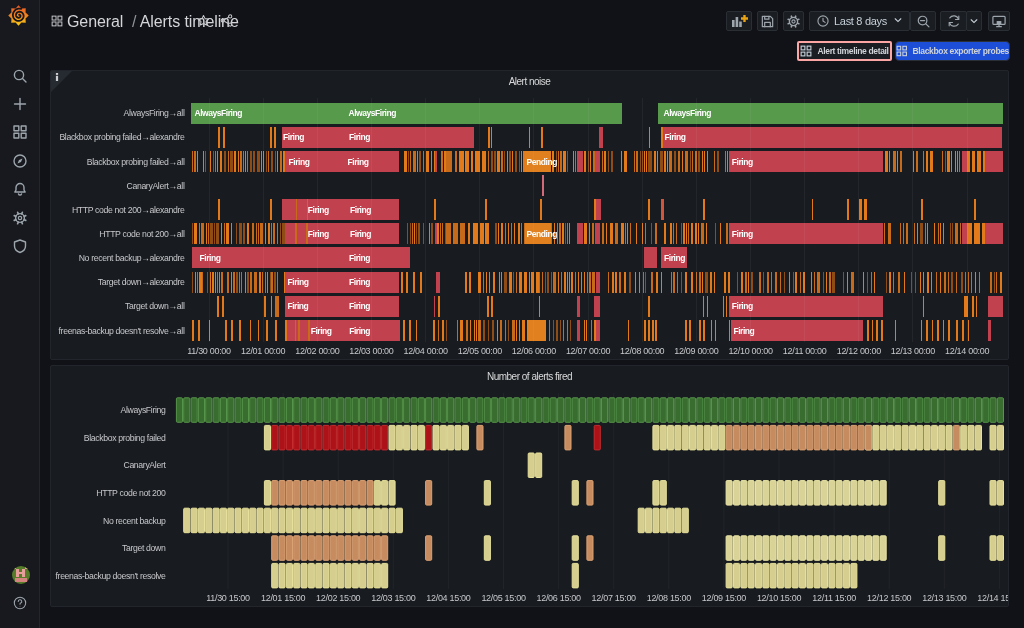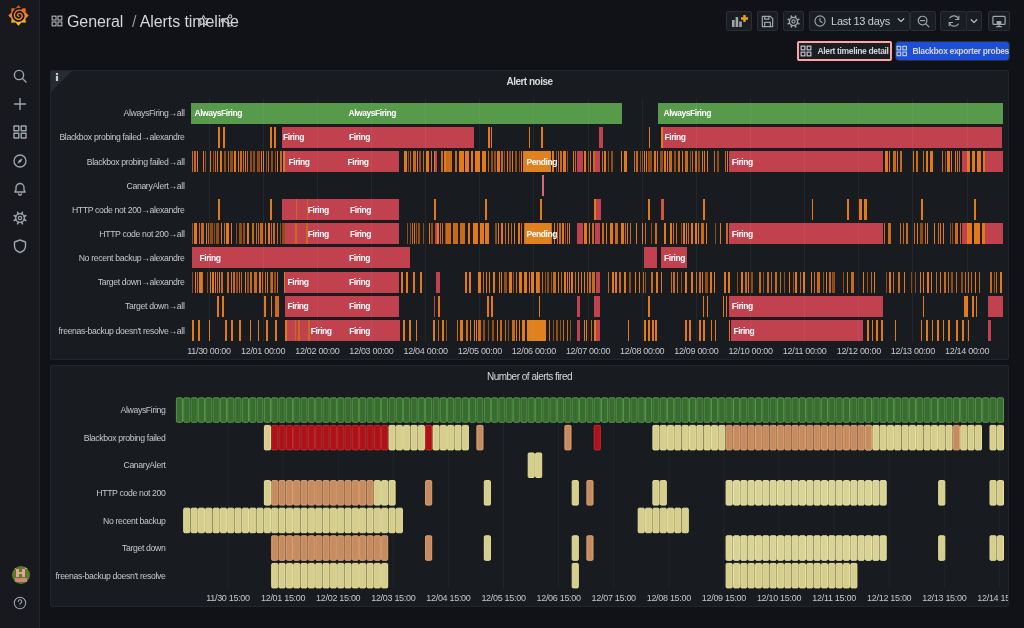--- a/index.html
+++ b/index.html
@@ -116,21 +116,21 @@
         <line x1="9.72" y1="3.84" x2="10.37" y2="2.27" stroke-width="1.7"></line>
         <line x1="12.16" y1="6.28" x2="13.73" y2="5.63" stroke-width="1.7"></line>
       </svg>
     </div>
     <div style="position:absolute;left:809px;top:11px;width:101px;height:20px;background:#1a1d22;border:1px solid #2a2e35;border-radius:2px;box-sizing:border-box;display:flex;align-items:center;justify-content:center;color:#c7d0d9">
       <div style="display:flex;align-items:center;gap:4px;font-size:11px;letter-spacing:-0.3px;white-space:nowrap">
         <svg width="14" height="14" viewBox="0 0 16 16" fill="none" stroke="#9da5ad" stroke-width="1.3" stroke-linecap="round" stroke-linejoin="round">
           <circle cx="8" cy="8" r="5.8"></circle>
           <path d="M8 4.8 V8 l2.4 1.6"></path>
         </svg>
-        <span>Last 13 days</span>
+        <span>Last 8 days</span>
         <span style="margin-left:2px"><svg width="10" height="10" viewBox="0 0 16 16" fill="none" stroke="#c7d0d9" stroke-width="1.8" stroke-linecap="round">
             <path d="M3.5 6 L8 10.5 L12.5 6"></path>
           </svg></span>
       </div>
     </div>
     <div style="position:absolute;left:910px;top:11px;width:26px;height:20px;background:#1a1d22;border:1px solid #2a2e35;border-radius:2px;box-sizing:border-box;display:flex;align-items:center;justify-content:center;color:#c7d0d9">
       <svg width="15" height="15" viewBox="0 0 16 16" fill="none" stroke="#9da5ad" stroke-width="1.3" stroke-linecap="round" stroke-linejoin="round">
         <circle cx="7" cy="7" r="4.6"></circle>
         <line x1="10.5" y1="10.5" x2="13.8" y2="13.8"></line>
         <line x1="4.8" y1="7" x2="9.2" y2="7"></line>
@@ -171,21 +171,21 @@
         <rect x="9.5" y="9.5" width="5" height="5"></rect>
       </svg>
       <span>Blackbox exporter probes</span>
     </div>
 <div class="panel" style="left:50px;top:70px;width:959px;height:290px;overflow:hidden">
 <div style="position:absolute;left:0;top:0;width:0;height:0;border-top:21px solid #262b31;border-right:21px solid transparent"></div>
       <svg style="position:absolute;left:4px;top:2px" width="4" height="8" viewBox="0 0 4 8">
         <rect x="0.9" y="2.8" width="2.2" height="5.2" fill="#ccced2"></rect>
         <rect x="0.9" y="0" width="2.2" height="1.9" fill="#ccced2"></rect>
       </svg>
-<div style="position:absolute;left:0;top:5px;width:100%;text-align:center;font-size:10px;font-weight:bold;color:#d8d9da;letter-spacing:-0.5px">Alert noise</div>
+<div style="position:absolute;left:0;top:5px;width:100%;text-align:center;font-size:10px;font-weight:normal;color:#d8d9da;letter-spacing:-0.5px">Alert noise</div>
 <svg width="959" height="290" viewBox="0 0 959 290" style="position:absolute;left:0;top:0" shape-rendering="crispEdges" font-family="'Liberation Sans',sans-serif">
         <rect x="140.0" y="31.5" width="431.2" height="21.0" fill="#589a4c"></rect>
         <rect x="607.4" y="31.5" width="344.6" height="21.0" fill="#589a4c"></rect>
         <rect x="166.5" y="55.7" width="2.0" height="21.0" fill="#e27a1c"></rect>
         <rect x="171.5" y="55.7" width="2.0" height="21.0" fill="#e27a1c"></rect>
         <rect x="219.0" y="55.7" width="1.5" height="21.0" fill="#e27a1c"></rect>
         <rect x="223.0" y="55.7" width="1.5" height="21.0" fill="#e27a1c"></rect>
         <rect x="231.0" y="55.7" width="191.9" height="21.0" fill="#c2414e"></rect>
         <rect x="436.5" y="55.7" width="2.0" height="21.0" fill="#e27a1c"></rect>
         <rect x="439.5" y="55.7" width="1.5" height="21.0" fill="#e27a1c"></rect>

